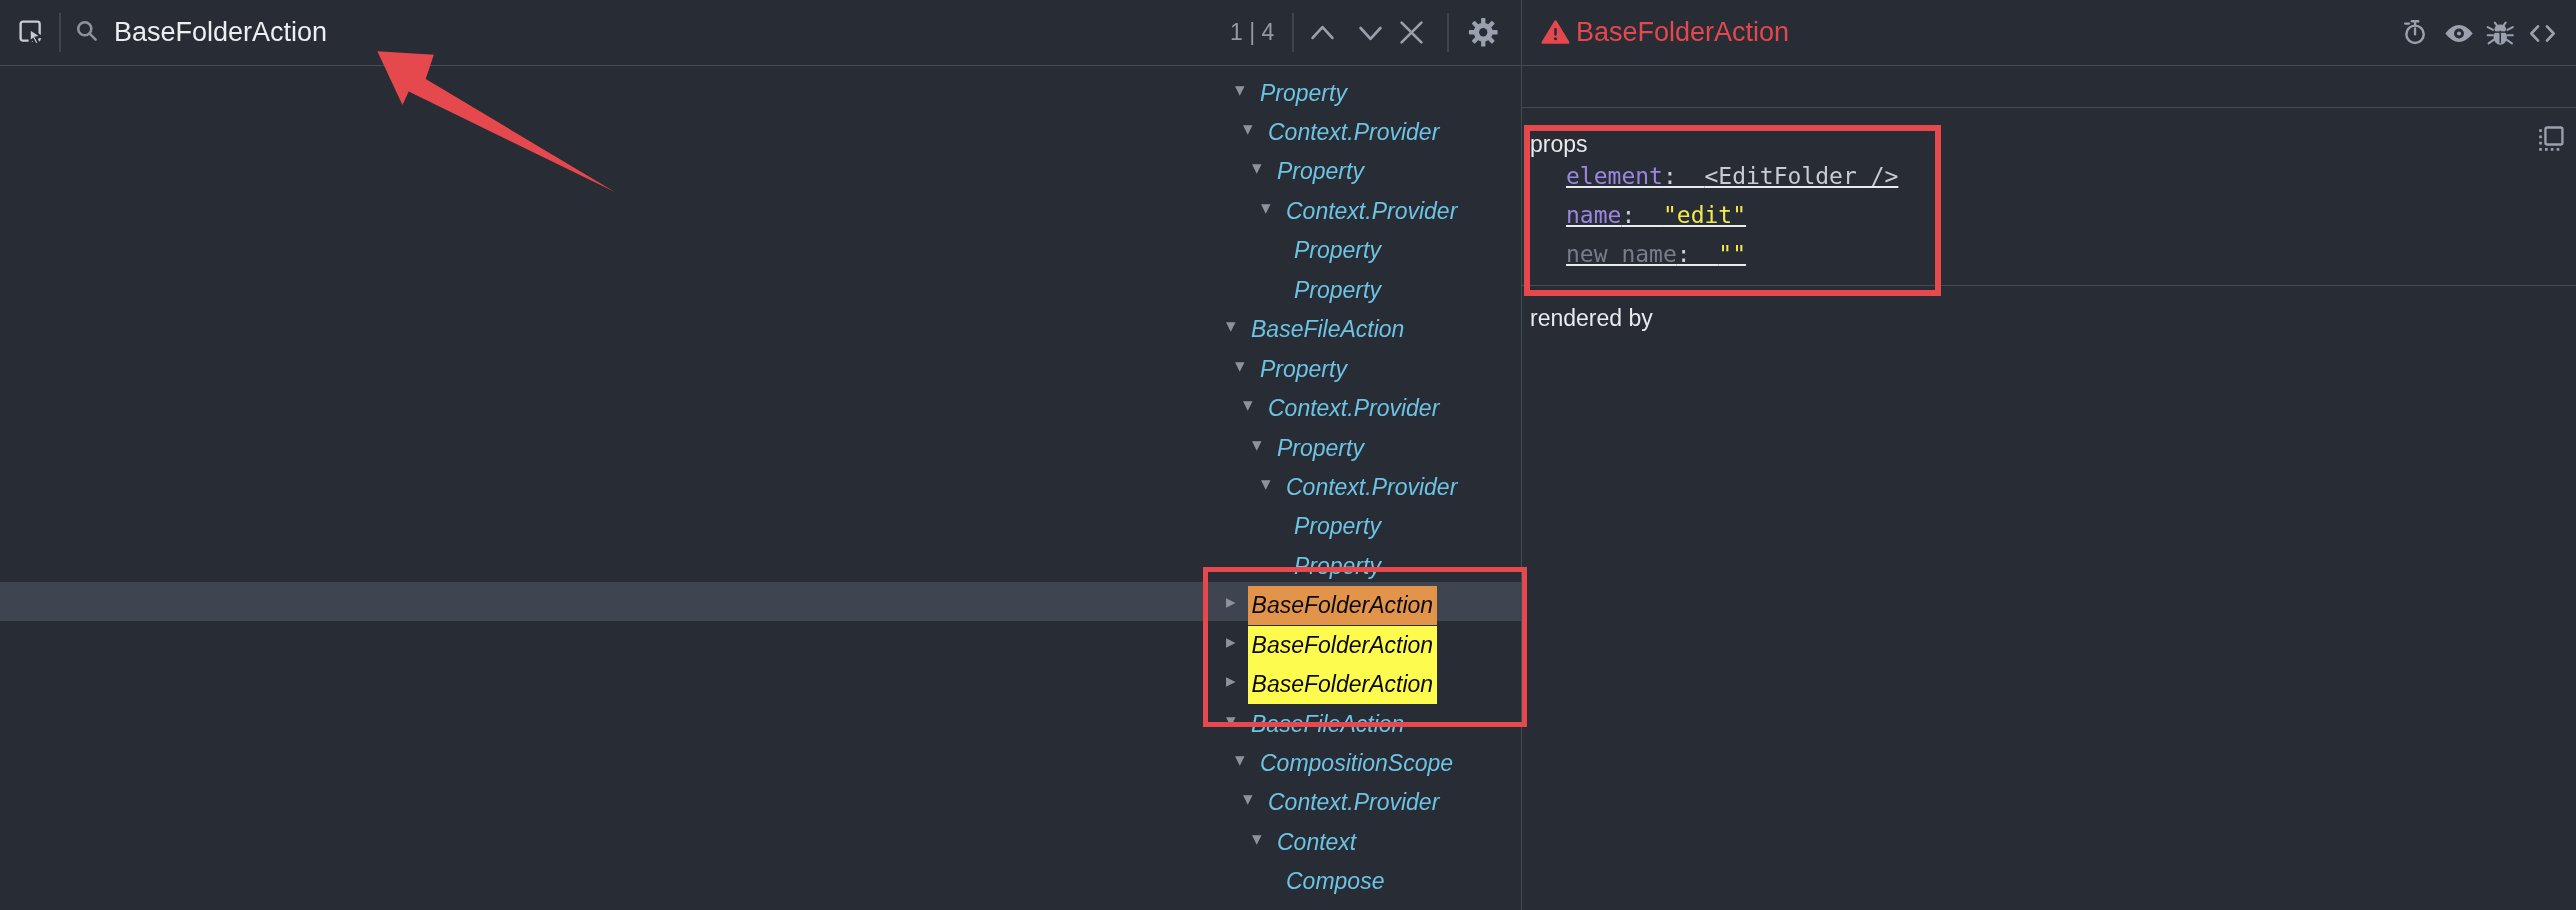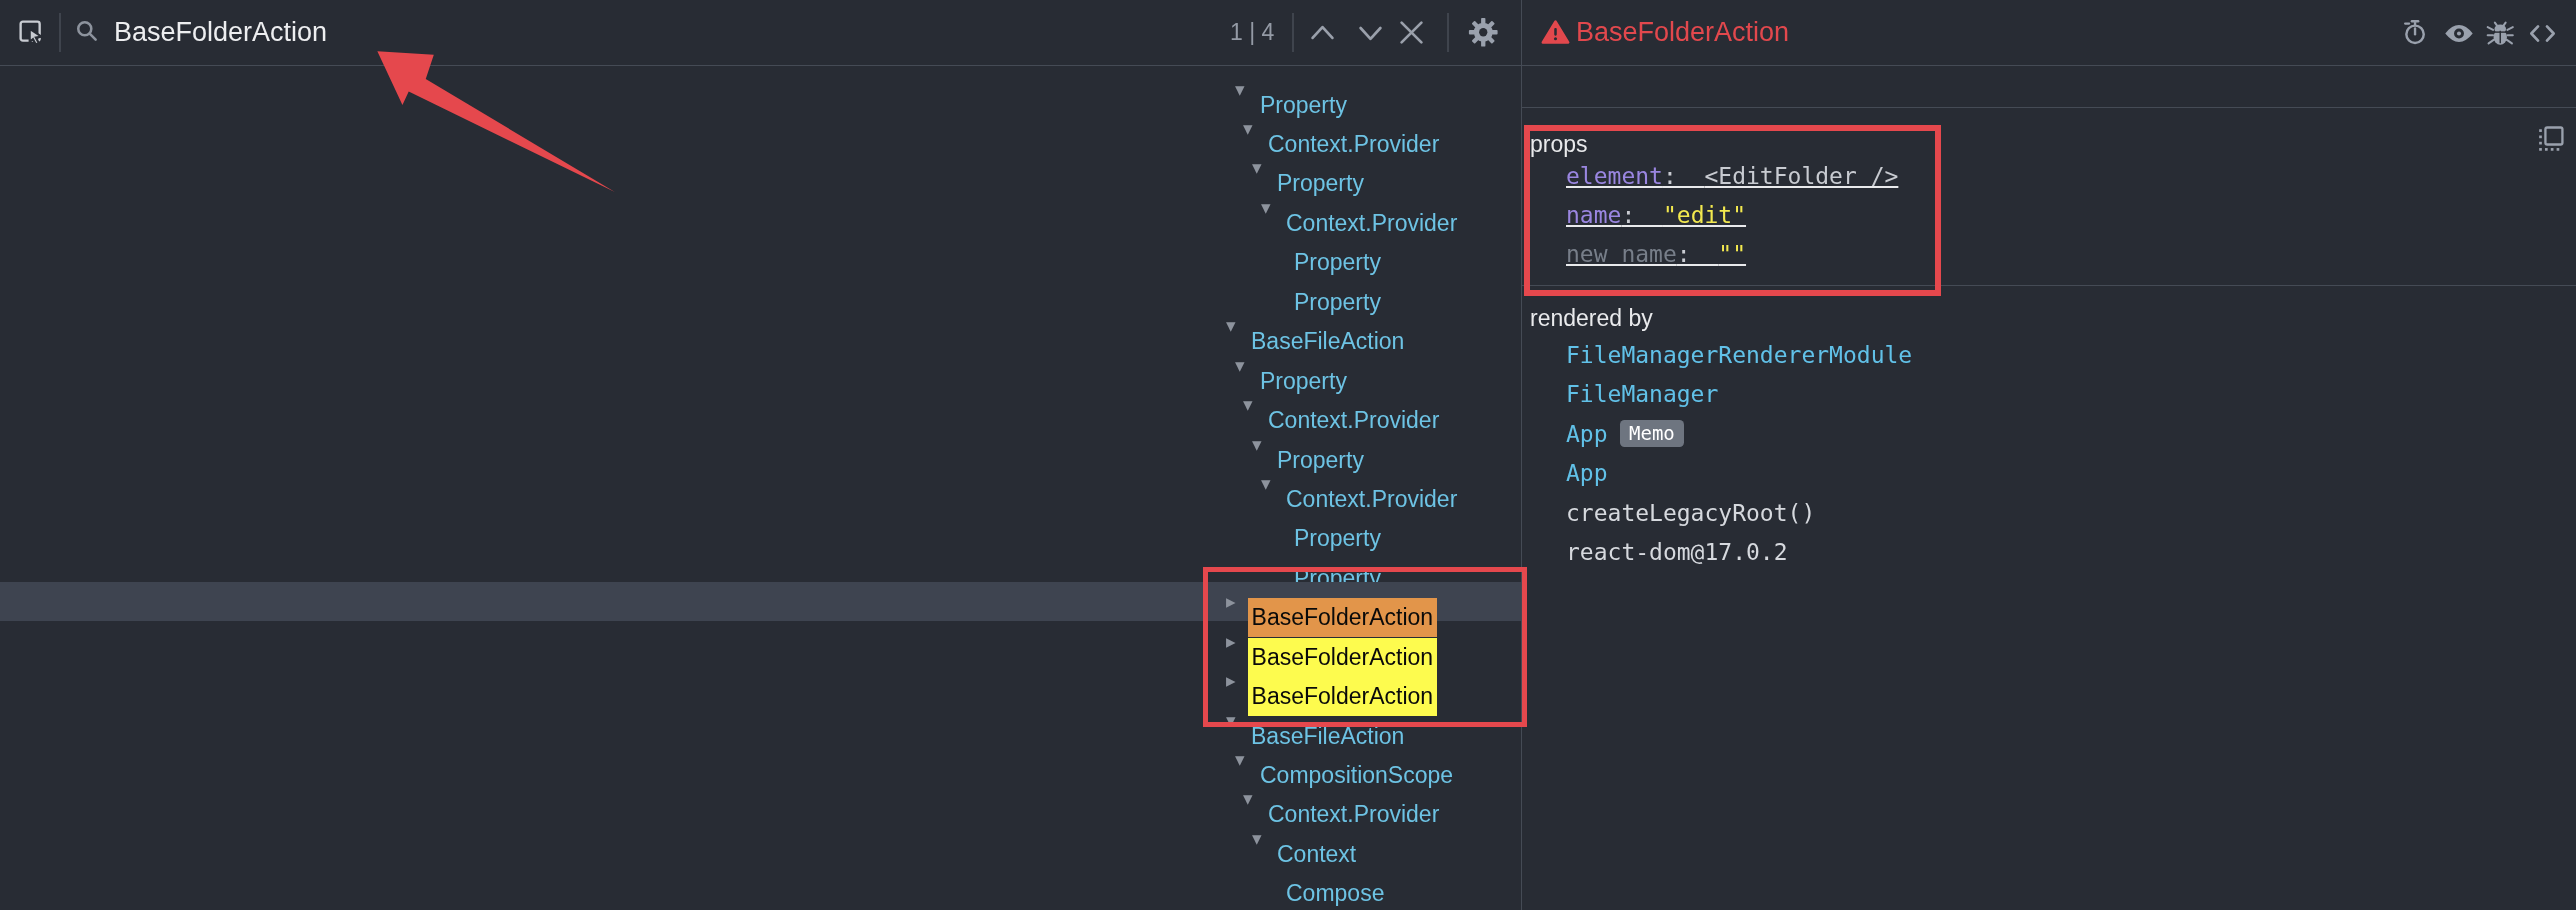--- a/index.html
+++ b/index.html
@@ -17,21 +17,21 @@
   .icon-btn{position:absolute;display:flex;align-items:center;justify-content:center;}
   
   .search-value{position:absolute;left:114px;top:0;height:65px;line-height:65px;font-size:27px;color:#edeef0;white-space:pre;}
   .result-count{position:absolute;left:1230px;top:0;height:65px;line-height:65px;font-size:23px;color:#949aa5;white-space:pre;}
   
   .tree{position:absolute;left:0;top:66px;width:1521px;height:844px;overflow:hidden;}
   .tree-row{position:absolute;left:0;width:1521px;height:39px;}
   .tree-row.selected{background:#3e4450;}
   .tree-chevron{position:absolute;top:0;width:21.5px;height:39px;line-height:39px;
     font-family:"DejaVu Sans",sans-serif;font-size:19px;color:#8d939d;text-align:left;}
-  .tree-label{position:absolute;top:16px;height:39px;line-height:39px;font-size:23px;color:#6dc3e4;white-space:pre;}
+  .tree-label{position:absolute;top:4px;height:39px;line-height:39px;font-size:23px;color:#6dc3e4;white-space:pre;font-style:italic;}
   .tree-label.match{background:#fdfb4e;color:#0a0a0a;padding:0 3.6px;}
   .tree-label.match-current{background:#e2954a;color:#0a0a0a;padding:0 3.6px;}
   
   .insp-title{position:absolute;left:54px;top:0;height:65px;line-height:65px;font-size:27px;color:#e2484d;white-space:pre;}
   .strip{position:absolute;left:0;top:66px;right:0;height:41px;border-bottom:1.8px solid #454b55;}
   .props-section{position:absolute;left:0;top:109px;right:0;height:176px;border-bottom:1.8px solid #454b55;}
   .section-label{position:absolute;left:8px;top:16px;height:39px;line-height:39px;font-size:23px;color:#e9eaec;}
   .props-entries{position:absolute;left:0;top:48px;right:0;text-decoration:underline;}
   .prop-row{position:relative;height:39px;line-height:39px;font-size:23px;padding-left:44px;white-space:pre;}
   .k-purple{color:#9a86e0;}
@@ -319,28 +319,20 @@
       </div>
       <div class="props-entries mono" id="props-entries">
           <div class="prop-row"><span class="k-purple">element</span><span class="p-colon">:  </span><span class="v-element">&lt;EditFolder /&gt;</span></div>
           <div class="prop-row"><span class="k-purple">name</span><span class="p-colon">:  </span><span class="v-string">"edit"</span></div>
           <div class="prop-row"><span class="k-dim">new name</span><span class="p-colon">:  </span><span class="v-string">""</span></div>
         </div>
     </div>
 
     <div class="rendered-section">
       <span class="section-label">rendered by</span>
-      <div class="rendered-items mono" id="rendered-items">
-          <div class="rb-row"><span class="rb-link">FileManagerRendererModule</span></div>
-          <div class="rb-row"><span class="rb-link">FileManager</span></div>
-          <div class="rb-row"><span class="rb-link">App</span><span class="badge">Memo</span></div>
-          <div class="rb-row"><span class="rb-link">App</span></div>
-          <div class="rb-row"><span class="rb-plain">createLegacyRoot()</span></div>
-          <div class="rb-row"><span class="rb-plain">react-dom@17.0.2</span></div>
-        </div>
     </div>
   </section>
 
   <svg class="ann-arrow" width="2576" height="911" viewBox="0 0 2874 1016">
     <polygon points="421,57 484,61 475,88 686,214 456,102 449,117" fill="#e5484d"></polygon>
   </svg>
   <div class="ann-rect" style="left:1203px;top:567px;width:314px;height:150px;"></div>
   <div class="ann-rect props" style="left:1524px;top:125px;width:405px;height:159px;"></div>
 
 </div>

